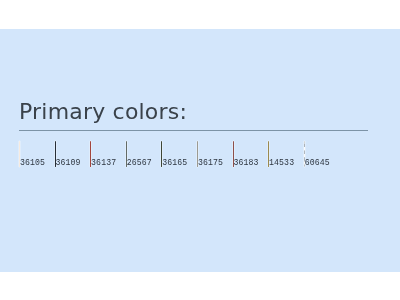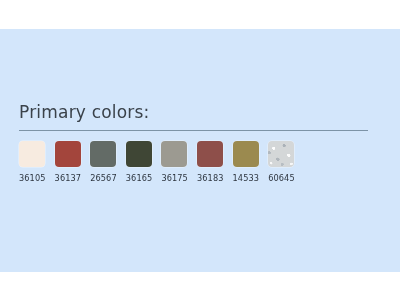--- a/index.html
+++ b/index.html
@@ -25,21 +25,21 @@
     height: 243px;
     background: #d3e6fb;
   }
   .panel-inner {
     position: absolute;
     left: 19px;
     top: 72px;
     width: 362px;
   }
   .section-title {
-    font-size: 17px;
+    font-size: 22px;
     font-weight: 400;
     color: #3a424a;
     letter-spacing: 0.2px;
     line-height: 22px;
     margin: 0;
     padding: 0 0 3px 0;
     white-space: nowrap;
   }
   .divider {
     width: 349px;
@@ -49,23 +49,24 @@
     border: 0;
   }
   .swatch-row {
     display: flex;
     align-items: flex-start;
     margin-top: 10px;
     gap: 9.6px;
   }
   .swatch-cell {
     display: flex;
-    flex-direction: column;
-    align-items: flex-start;
+    flex-direction: row;
+    align-items: flex-end;
     width: 26px;
+    font-family: Liberation Mono, monospace;
   }
   .swatch {
     width: 26px;
     height: 26px;
     border-radius: 4px;
     box-shadow: 0 0 0 0.5px rgba(255,255,255,0.55);
   }
   .swatch.metal {
     background-image:
       radial-gradient(circle at 22% 28%, rgba(255,255,255,0.95) 0 1.4px, rgba(0,0,0,0) 1.6px),
@@ -97,20 +98,24 @@
       <h2 class="section-title" style="color: rgb(58, 66, 74);">Primary colors:</h2>
 
       <hr class="divider" style="background: rgb(124, 147, 166);">
 
       <div class="swatch-row" id="swatch-row">
           <div class="swatch-cell">
             <div class="swatch" style="background-color: rgb(247, 235, 224);"></div>
             <div class="swatch-label">36105</div>
           </div>
           <div class="swatch-cell">
+            <div class="swatch" style="background-color: rgb(38, 46, 55);"></div>
+            <div class="swatch-label">36109</div>
+          </div>
+          <div class="swatch-cell">
             <div class="swatch" style="background-color: rgb(163, 69, 60);"></div>
             <div class="swatch-label">36137</div>
           </div>
           <div class="swatch-cell">
             <div class="swatch" style="background-color: rgb(99, 107, 102);"></div>
             <div class="swatch-label">26567</div>
           </div>
           <div class="swatch-cell">
             <div class="swatch" style="background-color: rgb(63, 70, 53);"></div>
             <div class="swatch-label">36165</div>

